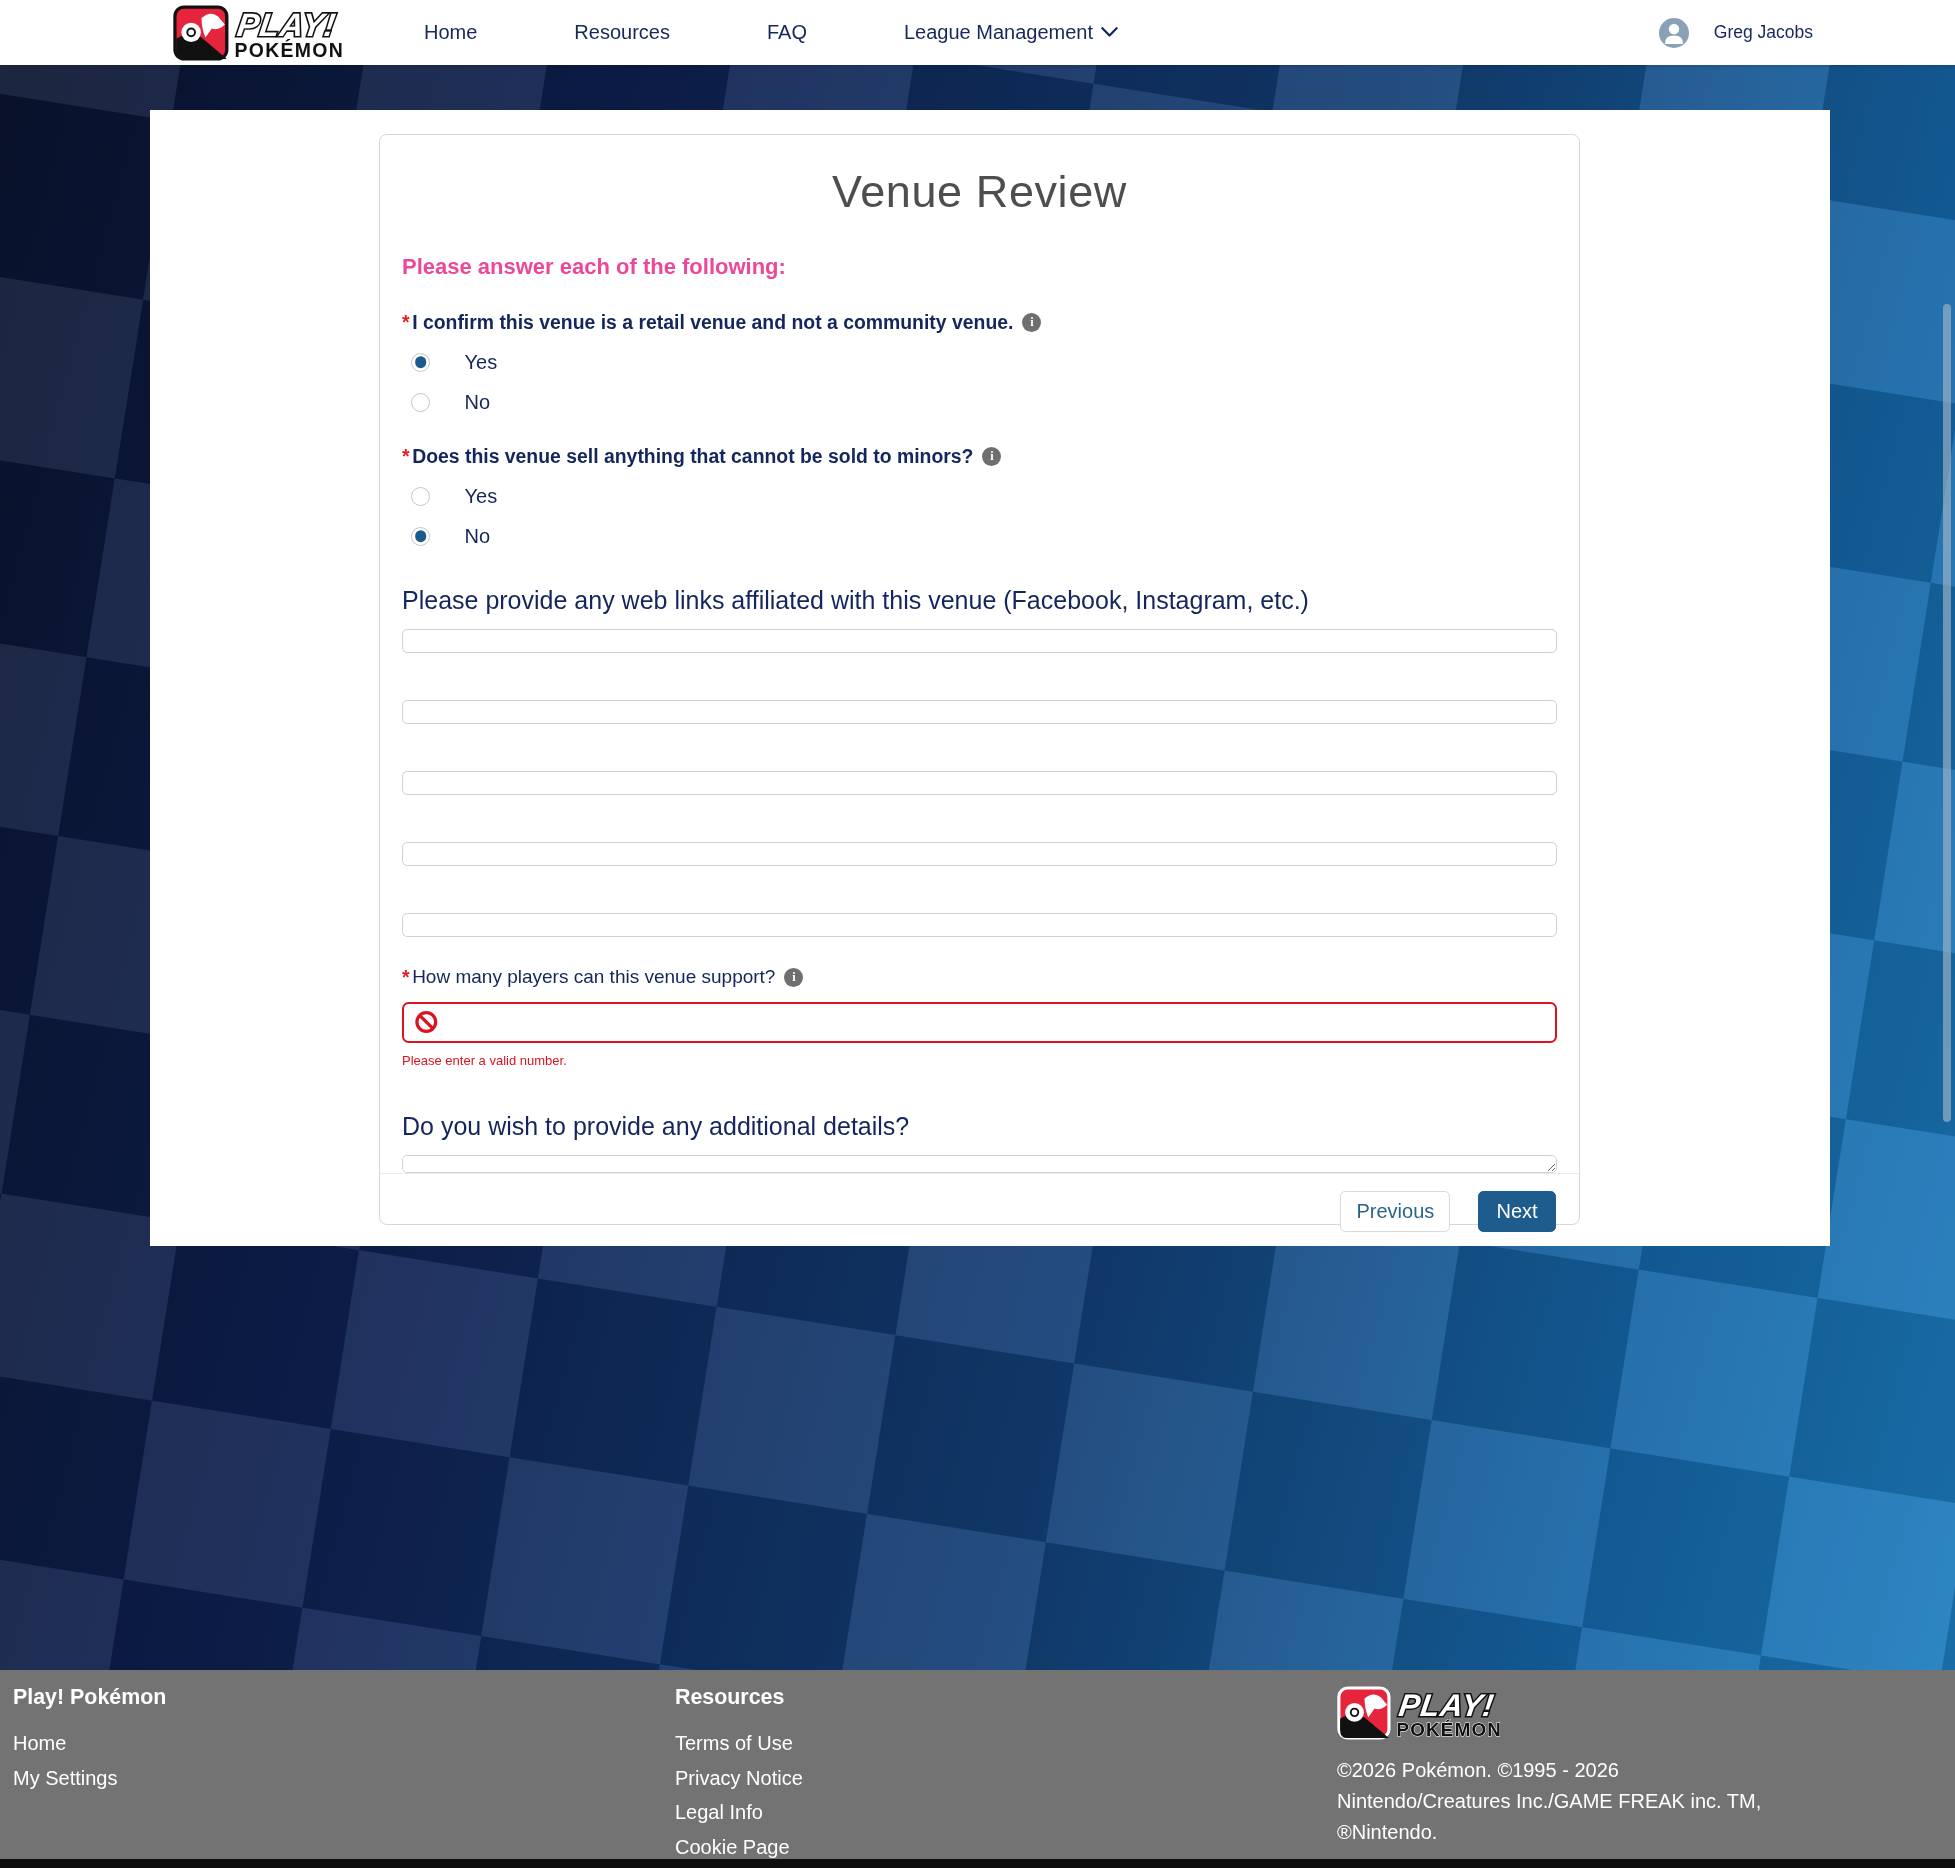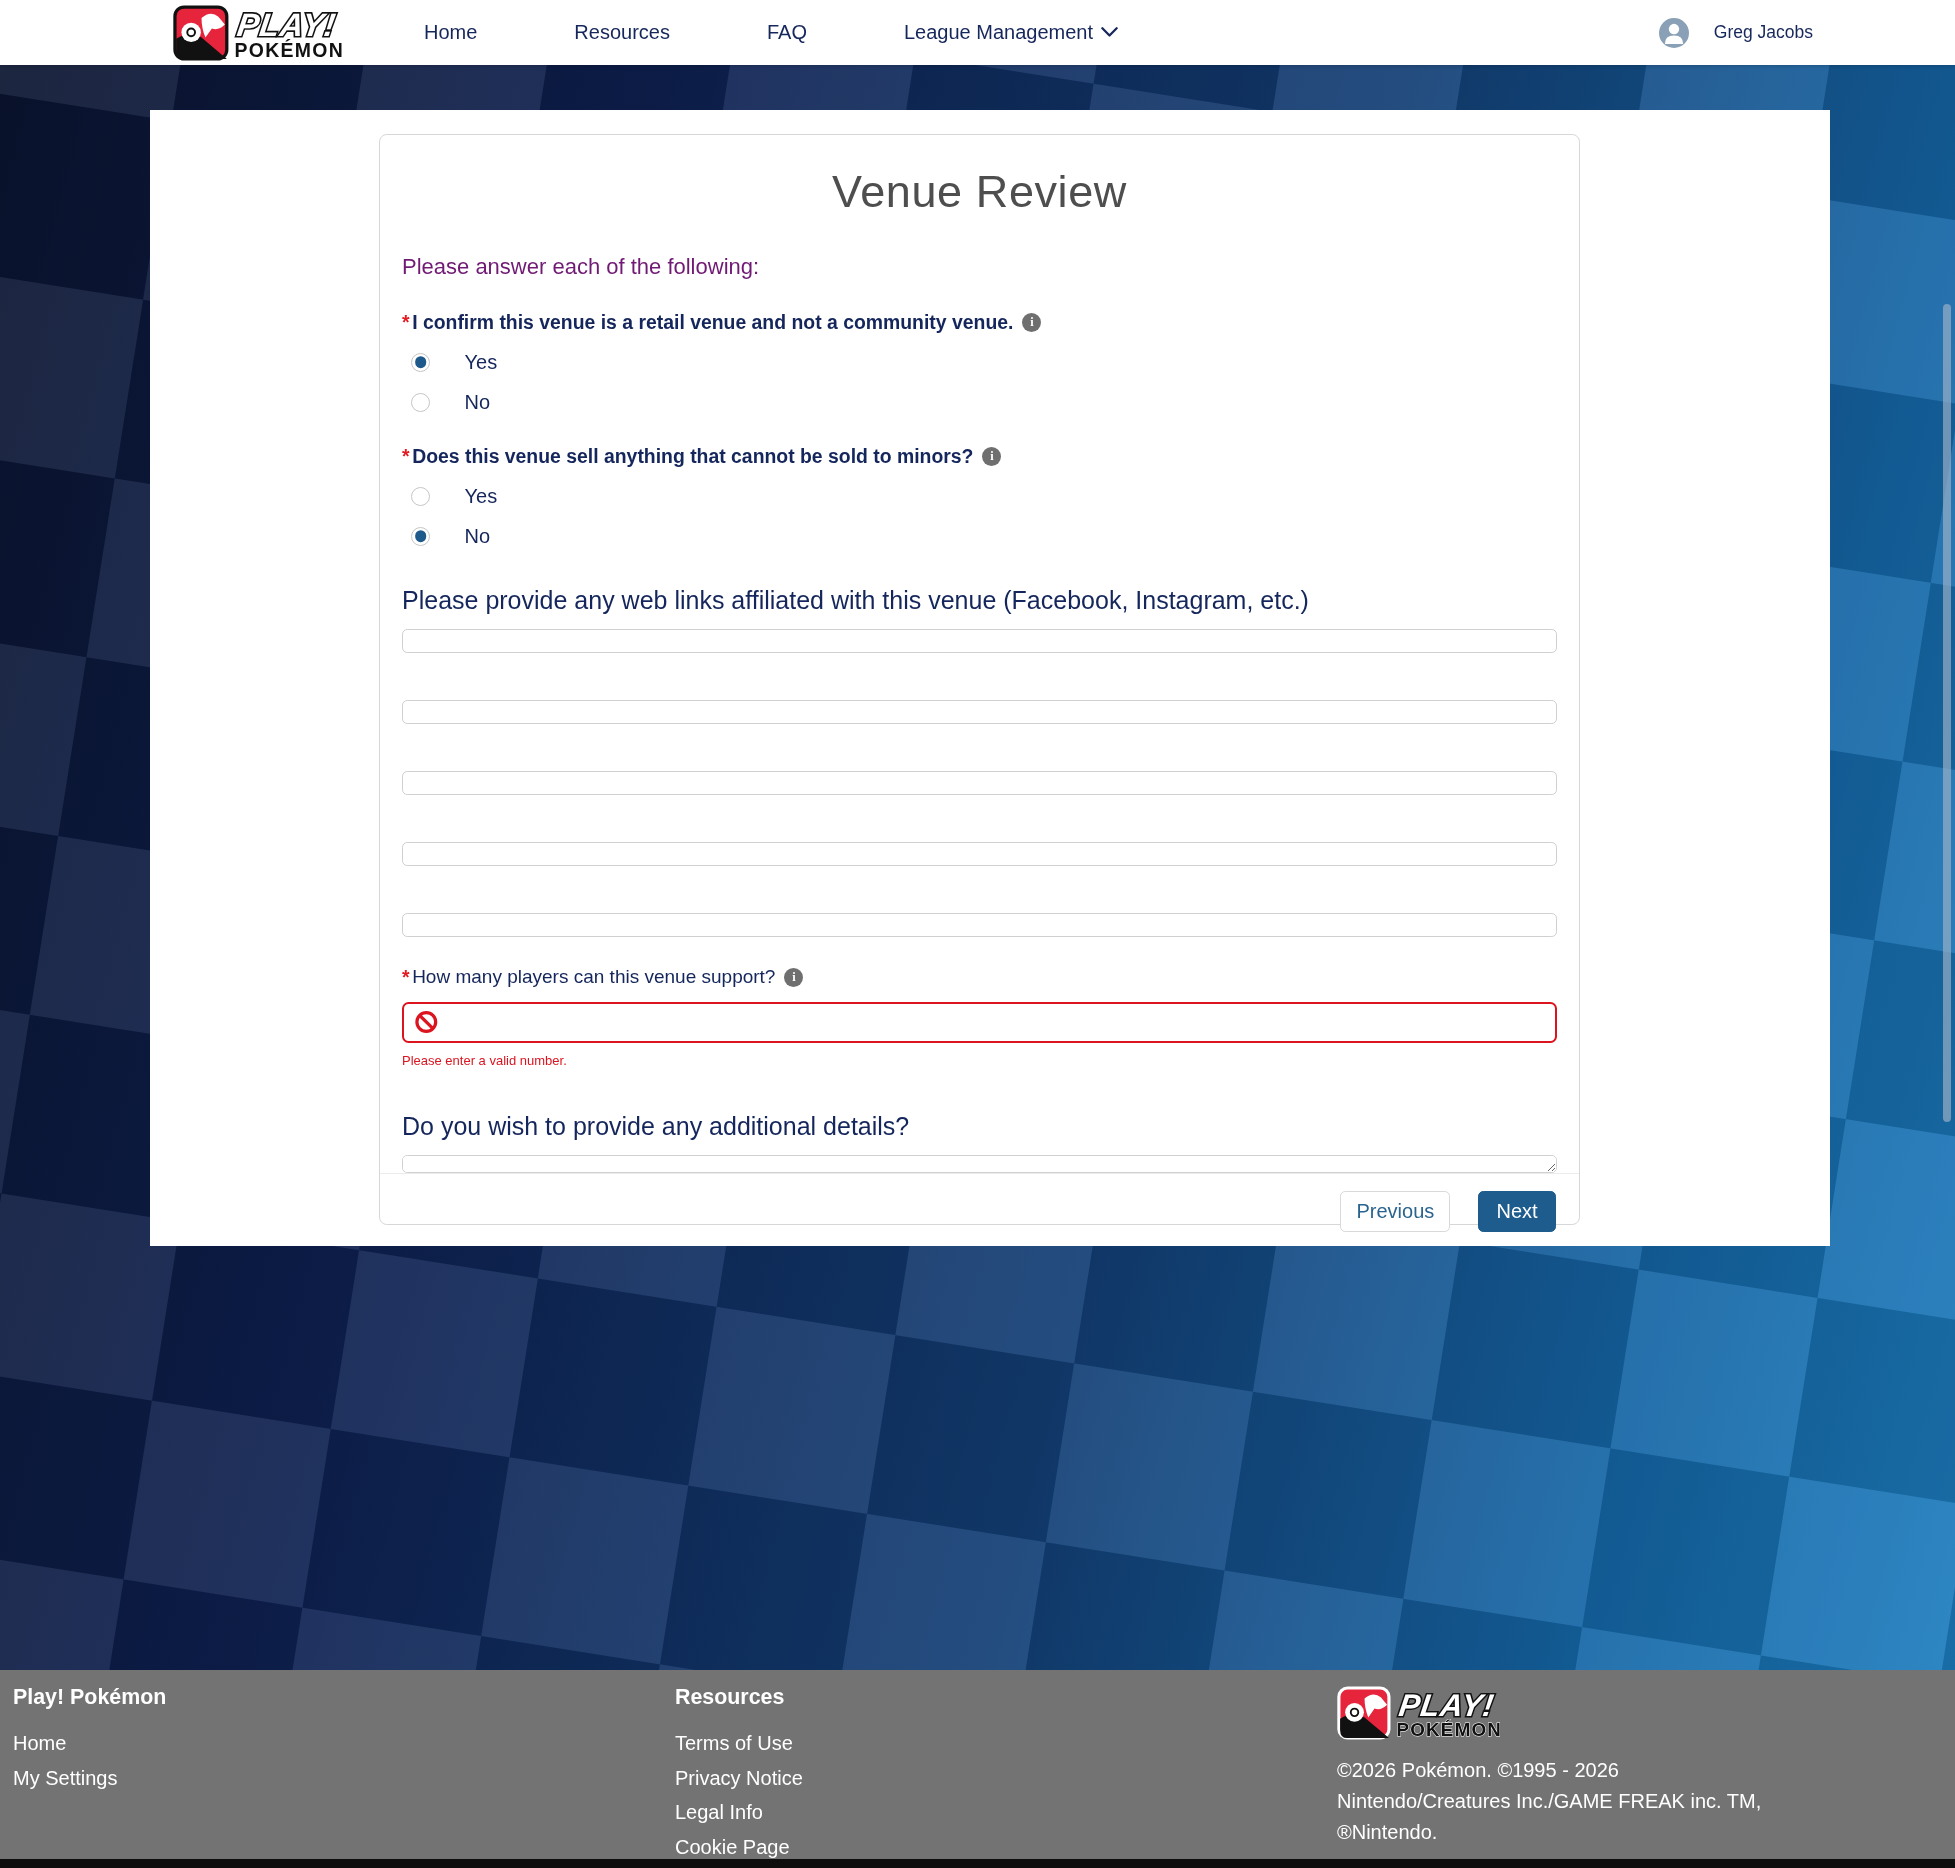--- a/index.html
+++ b/index.html
@@ -23,21 +23,21 @@
   .nav-user { margin-left:auto; margin-right:142px; display:flex; align-items:center; gap:25px; cursor:pointer;}
   .avatar { width:30px; height:30px; border-radius:50%; background:#8aa0b6; display:inline-flex; align-items:center; justify-content:center; }
   .nav-user .uname { font-size:17.5px; color:#16275b; }
 
   
   .panel { position:absolute; left:150px; top:110px; width:1680px; height:1136px; background:#ffffff; z-index:10; }
   .card  { position:absolute; left:229px; top:24px; width:1201px; height:1091px;
            border:1.3px solid #d7d7d7; border-radius:7.8px; background:#ffffff;
            padding:0 22px; display:flex; flex-direction:column; }
   .card h1 { margin-top:31px; text-align:center; font-size:45px; font-weight:400; color:#4e4e4e; letter-spacing:0.6px; }
-  .intro { margin-top:36px; font-size:22px; color:#701a75; }
+  .intro { margin-top:36px; font-size:22px; color:#ec4899;font-weight:bold; }
 
   .q-label { margin-top:31px; font-size:19.4px; color:#14265b; font-weight:bold; display:flex; align-items:center; }
   .q-label.regular { font-weight:normal; font-size:19px; }
   .req { color:#e31b23; font-weight:bold; margin-right:2.6px; font-size:19.4px; }
   .info-badge { width:19px; height:19px; border-radius:50%; background:#6f6f6f; color:#ffffff;
                 display:inline-flex; align-items:center; justify-content:center;
                 font-size:12.3px; font-weight:bold; font-family:"Liberation Serif", serif;
                 margin-left:9px; flex:0 0 auto; cursor:pointer; }
 
   .radio-row { display:flex; align-items:center; margin:17px 0 0 9px; cursor:pointer;gap:20px; }

